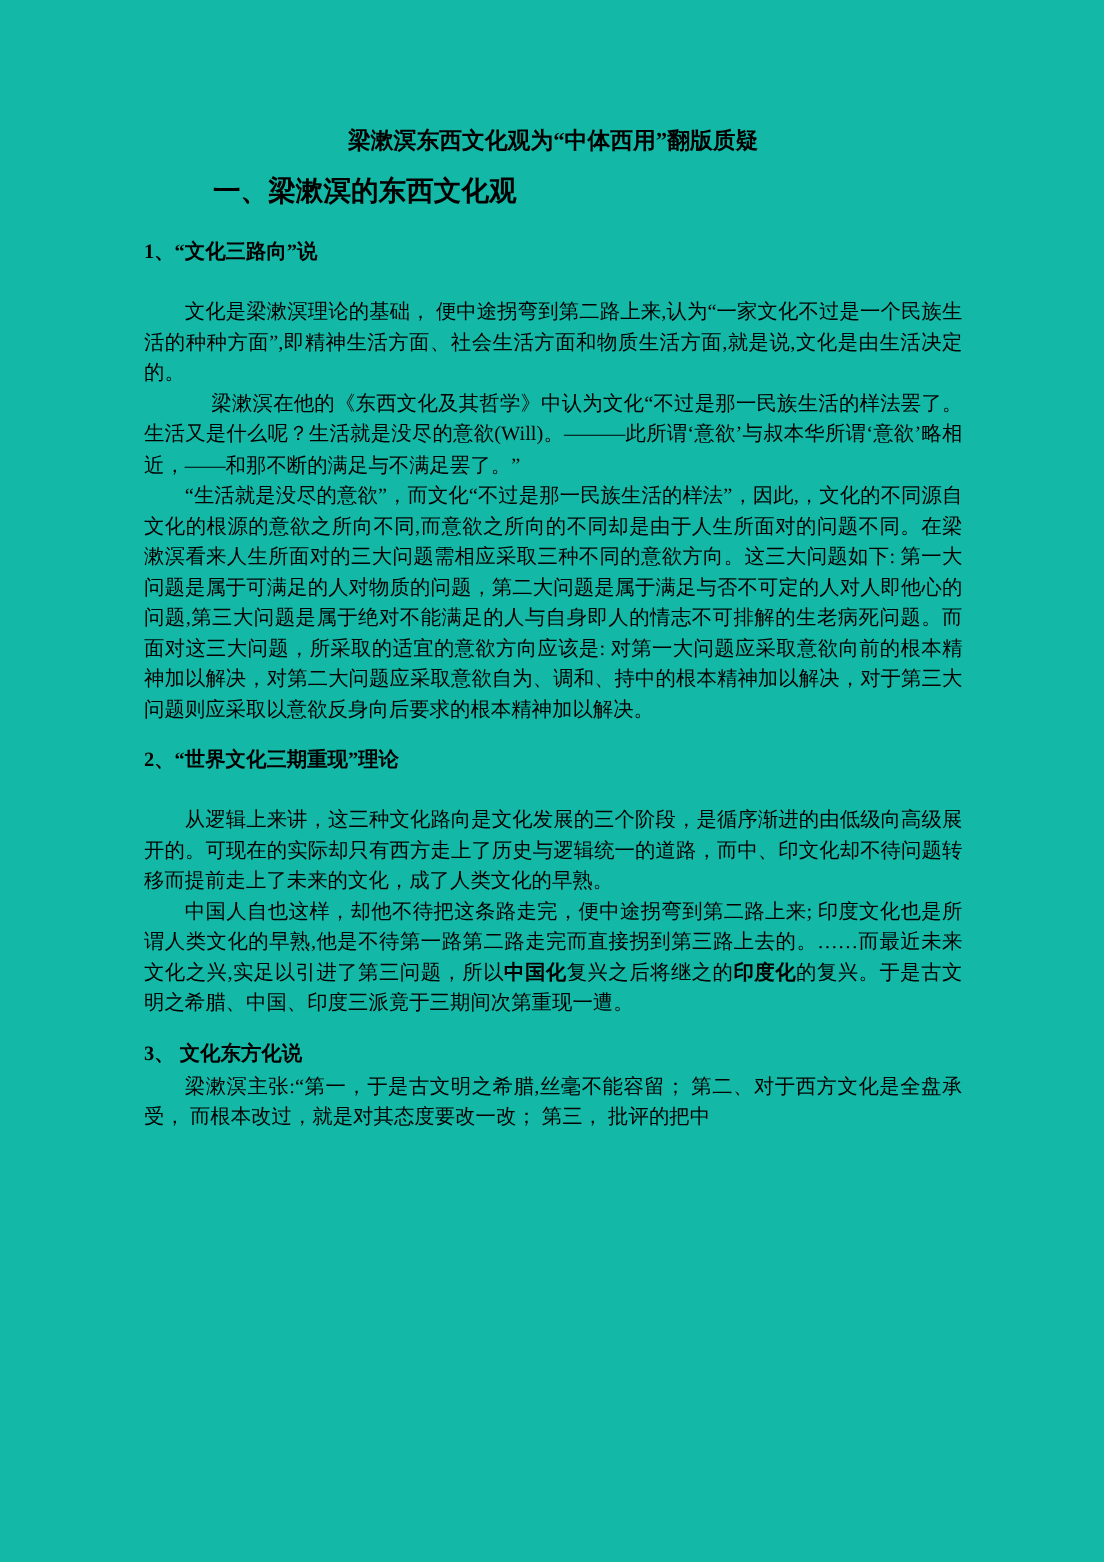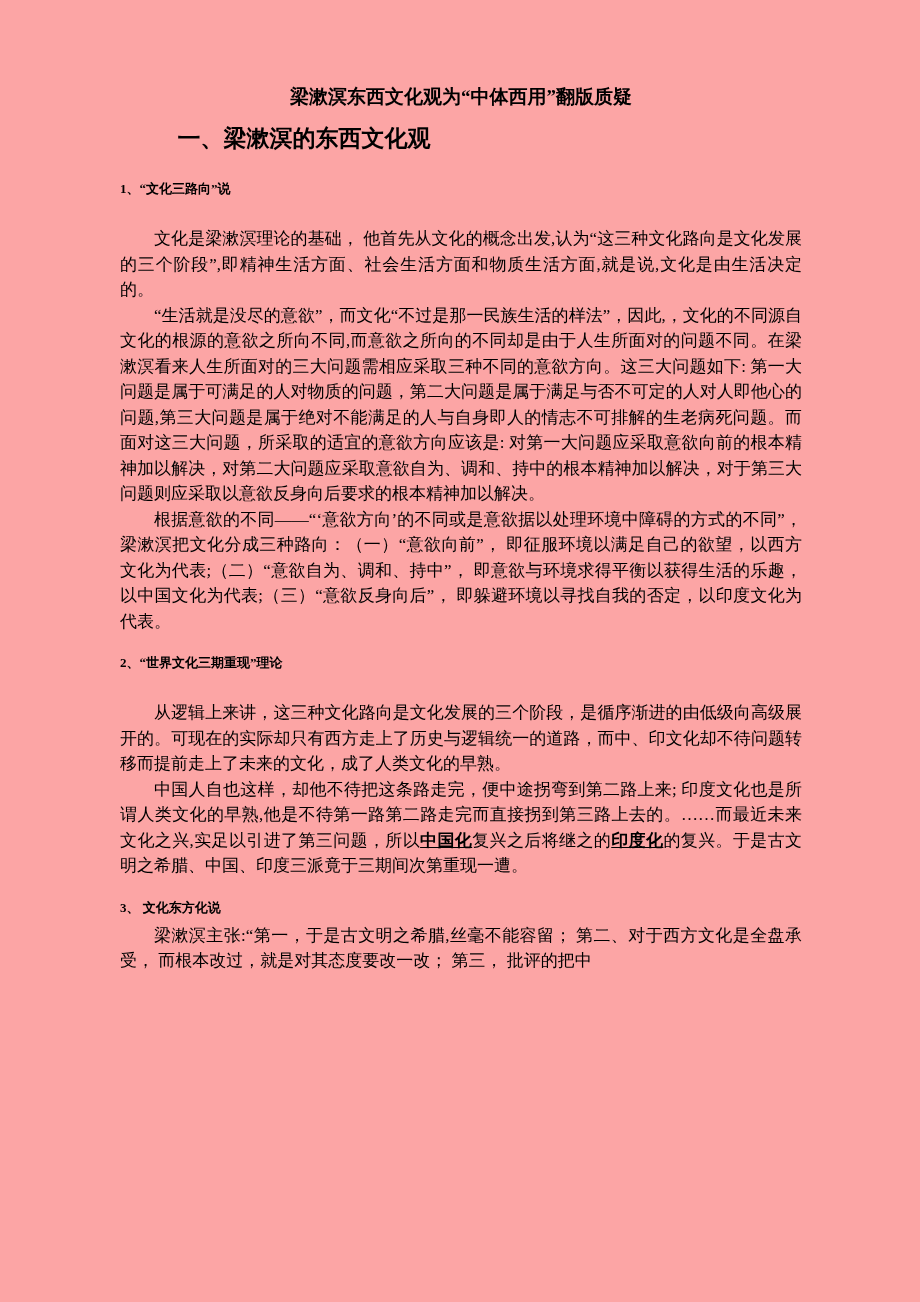--- a/index.html
+++ b/index.html
@@ -5,77 +5,77 @@
   * { margin: 0; padding: 0; box-sizing: border-box; }
   html, body { background: #ffffff; }
   body {
     font-family: "Liberation Serif", "DejaVu Serif", serif;
     color: #000000;
   }
   .page {
     width: 920px;
     height: 1302px;
     margin: 0 auto;
-    background: #fca5a5;
-    padding: 83px 118px 40px 120px;
+    background: #14b8a6;
+    padding: 104px 118px 40px 120px;
     overflow: hidden;
   }
   .doc-title {
     font-size: 19px;
     font-weight: bold;
     text-align: center;
     line-height: 27px;
     margin-bottom: 16px;
   }
   .section-heading {
     font-size: 23px;
     font-weight: bold;
     line-height: 26px;
     text-indent: 2.5em;
     margin-bottom: 24px;
   }
   .sub-heading {
-    font-size: 13px;
+    font-size: 17px;
     font-weight: bold;
     line-height: 26px;
     margin-bottom: 24px;
   }
   .sub-heading.spaced {
     margin-top: 16px;
   }
   .sub-heading.tight {
     margin-bottom: 2px;
   }
   .para {
     font-size: 17px;
     line-height: 25.5px;
     text-align: justify;
   }
   .indent2 { text-indent: 2em; }
   .indent3 { text-indent: 3.3em; }
-  .para b { font-weight: bold; text-decoration: underline; }
+  .para b { font-weight: bold; }
 </style>
 </head>
 <body>
 
 <div class="page">
 
   <h1 class="doc-title">梁漱溟东西文化观为“中体西用”翻版质疑</h1>
 
   <p class="section-heading">一、梁漱溟的东西文化观</p>
 
   <h2 class="sub-heading">1、“文化三路向”说</h2>
 
-  <p class="para indent2">文化是梁漱溟理论的基础， 他首先从文化的概念出发,认为“这三种文化路向是文化发展的三个阶段”,即精神生活方面、社会生活方面和物质生活方面,就是说,文化是由生活决定的。</p>
+  <p class="para indent2">文化是梁漱溟理论的基础， 便中途拐弯到第二路上来,认为“一家文化不过是一个民族生活的种种方面”,即精神生活方面、社会生活方面和物质生活方面,就是说,文化是由生活决定的。</p>
 
+  <p class="para indent3">梁漱溟在他的《东西文化及其哲学》中认为文化“不过是那一民族生活的样法罢了。生活又是什么呢？生活就是没尽的意欲(Will)。———此所谓‘意欲’与叔本华所谓‘意欲’略相近，——和那不断的满足与不满足罢了。”</p>
 
 
   <p class="para indent2">“生活就是没尽的意欲”，而文化“不过是那一民族生活的样法”，因此,，文化的不同源自文化的根源的意欲之所向不同,而意欲之所向的不同却是由于人生所面对的问题不同。在梁漱溟看来人生所面对的三大问题需相应采取三种不同的意欲方向。这三大问题如下: 第一大问题是属于可满足的人对物质的问题，第二大问题是属于满足与否不可定的人对人即他心的问题,第三大问题是属于绝对不能满足的人与自身即人的情志不可排解的生老病死问题。而面对这三大问题，所采取的适宜的意欲方向应该是: 对第一大问题应采取意欲向前的根本精神加以解决，对第二大问题应采取意欲自为、调和、持中的根本精神加以解决，对于第三大问题则应采取以意欲反身向后要求的根本精神加以解决。</p>
 
-  <p class="para indent2">根据意欲的不同——“‘意欲方向’的不同或是意欲据以处理环境中障碍的方式的不同”，梁漱溟把文化分成三种路向：（一）“意欲向前”， 即征服环境以满足自己的欲望，以西方文化为代表;（二）“意欲自为、调和、持中”， 即意欲与环境求得平衡以获得生活的乐趣，以中国文化为代表;（三）“意欲反身向后”， 即躲避环境以寻找自我的否定，以印度文化为代表。</p>
 
   <h2 class="sub-heading spaced">2、“世界文化三期重现”理论</h2>
 
   <p class="para indent2">从逻辑上来讲，这三种文化路向是文化发展的三个阶段，是循序渐进的由低级向高级展开的。可现在的实际却只有西方走上了历史与逻辑统一的道路，而中、印文化却不待问题转移而提前走上了未来的文化，成了人类文化的早熟。</p>
 
   <p class="para indent2"><span>中国人自也这样，却他不待把这条路走完，便中途拐弯到第二路上来; 印度文化也是所谓人类文化的早熟,他是不待第一路第二路走完而直接拐到第三路上去的。……而最近未来文化之兴,实足以引进了第三问题，所以</span><b>中国化</b><span>复兴之后将继之的</span><b>印度化</b><span>的复兴。于是古文明之希腊、中国、印度三派竟于三期间次第重现一遭。</span></p>
 
   <h2 class="sub-heading spaced tight">3、 文化东方化说</h2>
 
   <p class="para indent2">梁漱溟主张:“第一，于是古文明之希腊,丝毫不能容留；  第二、对于西方文化是全盘承受， 而根本改过，就是对其态度要改一改；  第三，  批评的把中</p>

